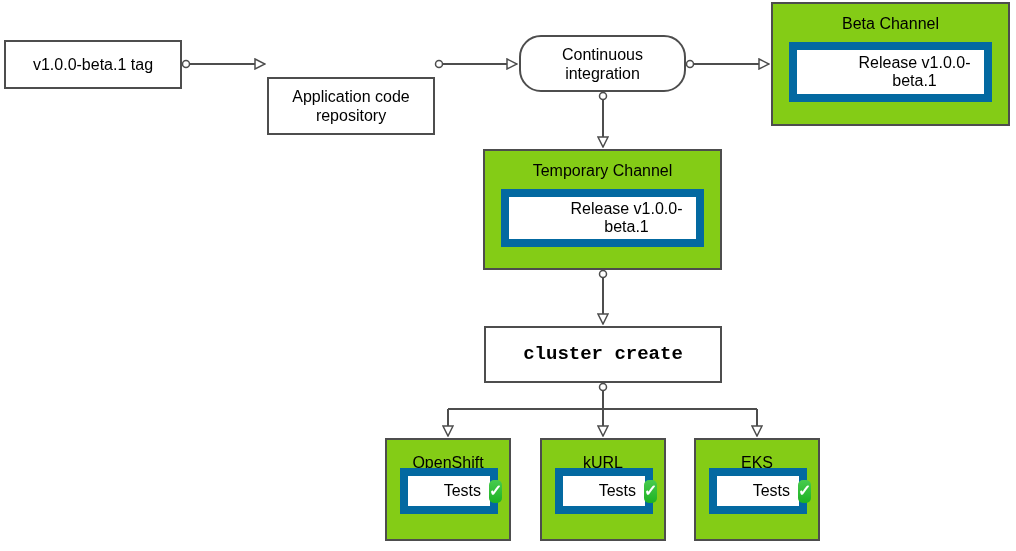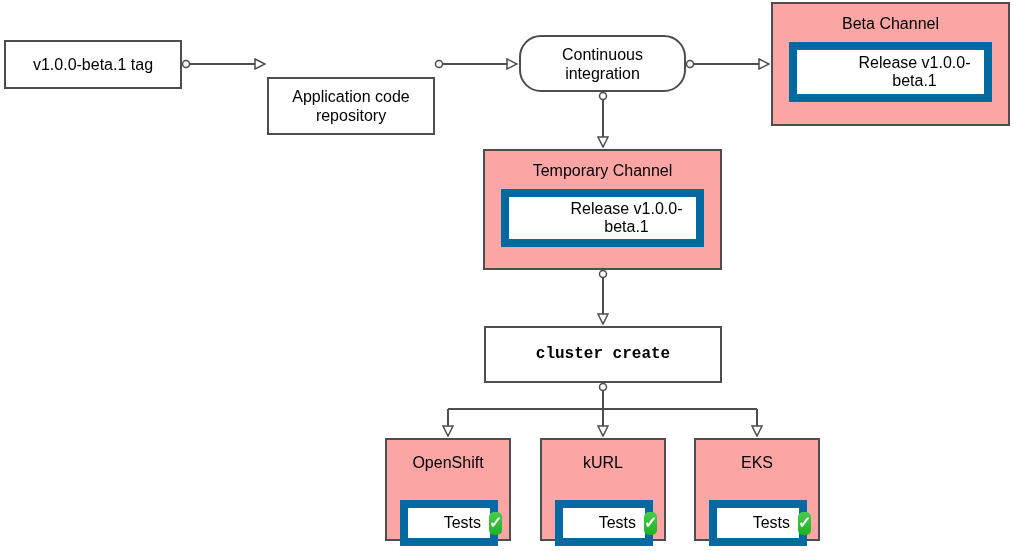--- a/index.html
+++ b/index.html
@@ -33,21 +33,21 @@
     align-items: center;
     justify-content: center;
     text-align: center;
     font-size: 16px;
     line-height: 19px;
   }
   .container-node {
     position: absolute;
     box-sizing: border-box;
     border: 2px solid #4d4d4d;
-    background: #fca5a5;
+    background: #84cc16;
     text-align: center;
   }
   .container-title {
     font-size: 16px;
     line-height: 19px;
     padding-top: 10px;
     text-align: center;
   }
   .inner-node {
     position: absolute;
@@ -68,31 +68,31 @@
   #node-beta       { left: 771px; top: 2px;   width: 239px; height: 124px; }
   #beta-release    { left: 16px;  top: 38px;  width: 203px; height: 60px; }
 
   #node-temp       { left: 483px; top: 149px; width: 239px; height: 121px; }
   #temp-release    { left: 16px;  top: 38px;  width: 203px; height: 58px; }
 
   #node-cluster-create {
     left: 484px; top: 326px; width: 238px; height: 57px;
     font-family: "Liberation Mono", "DejaVu Sans Mono", monospace;
     font-weight: bold;
-    font-size: 16px;
+    font-size: 19px;
     letter-spacing: 0px;
   }
 
   .cluster-box   { width: 126px; height: 103px; top: 438px; }
   #node-openshift { left: 385px; }
   #node-kurl      { left: 540px; }
   #node-eks       { left: 694px; }
   .cluster-title { font-size: 16px; line-height: 19px; padding-top: 13px; text-align: center; }
   .tests-box {
-    left: 13px; top: 60px; width: 98px; height: 46px;
+    left: 13px; top: 28px; width: 98px; height: 46px;
     display: flex; align-items: center; justify-content: center; gap: 8px; text-align: center;
   }
   .check-badge {
     display: inline-flex;
     align-items: center;
     justify-content: center;
     width: 23px;
     height: 23px;
     border-radius: 5px;
     background: linear-gradient(180deg, #48cb4e 0%, #1db222 100%);

